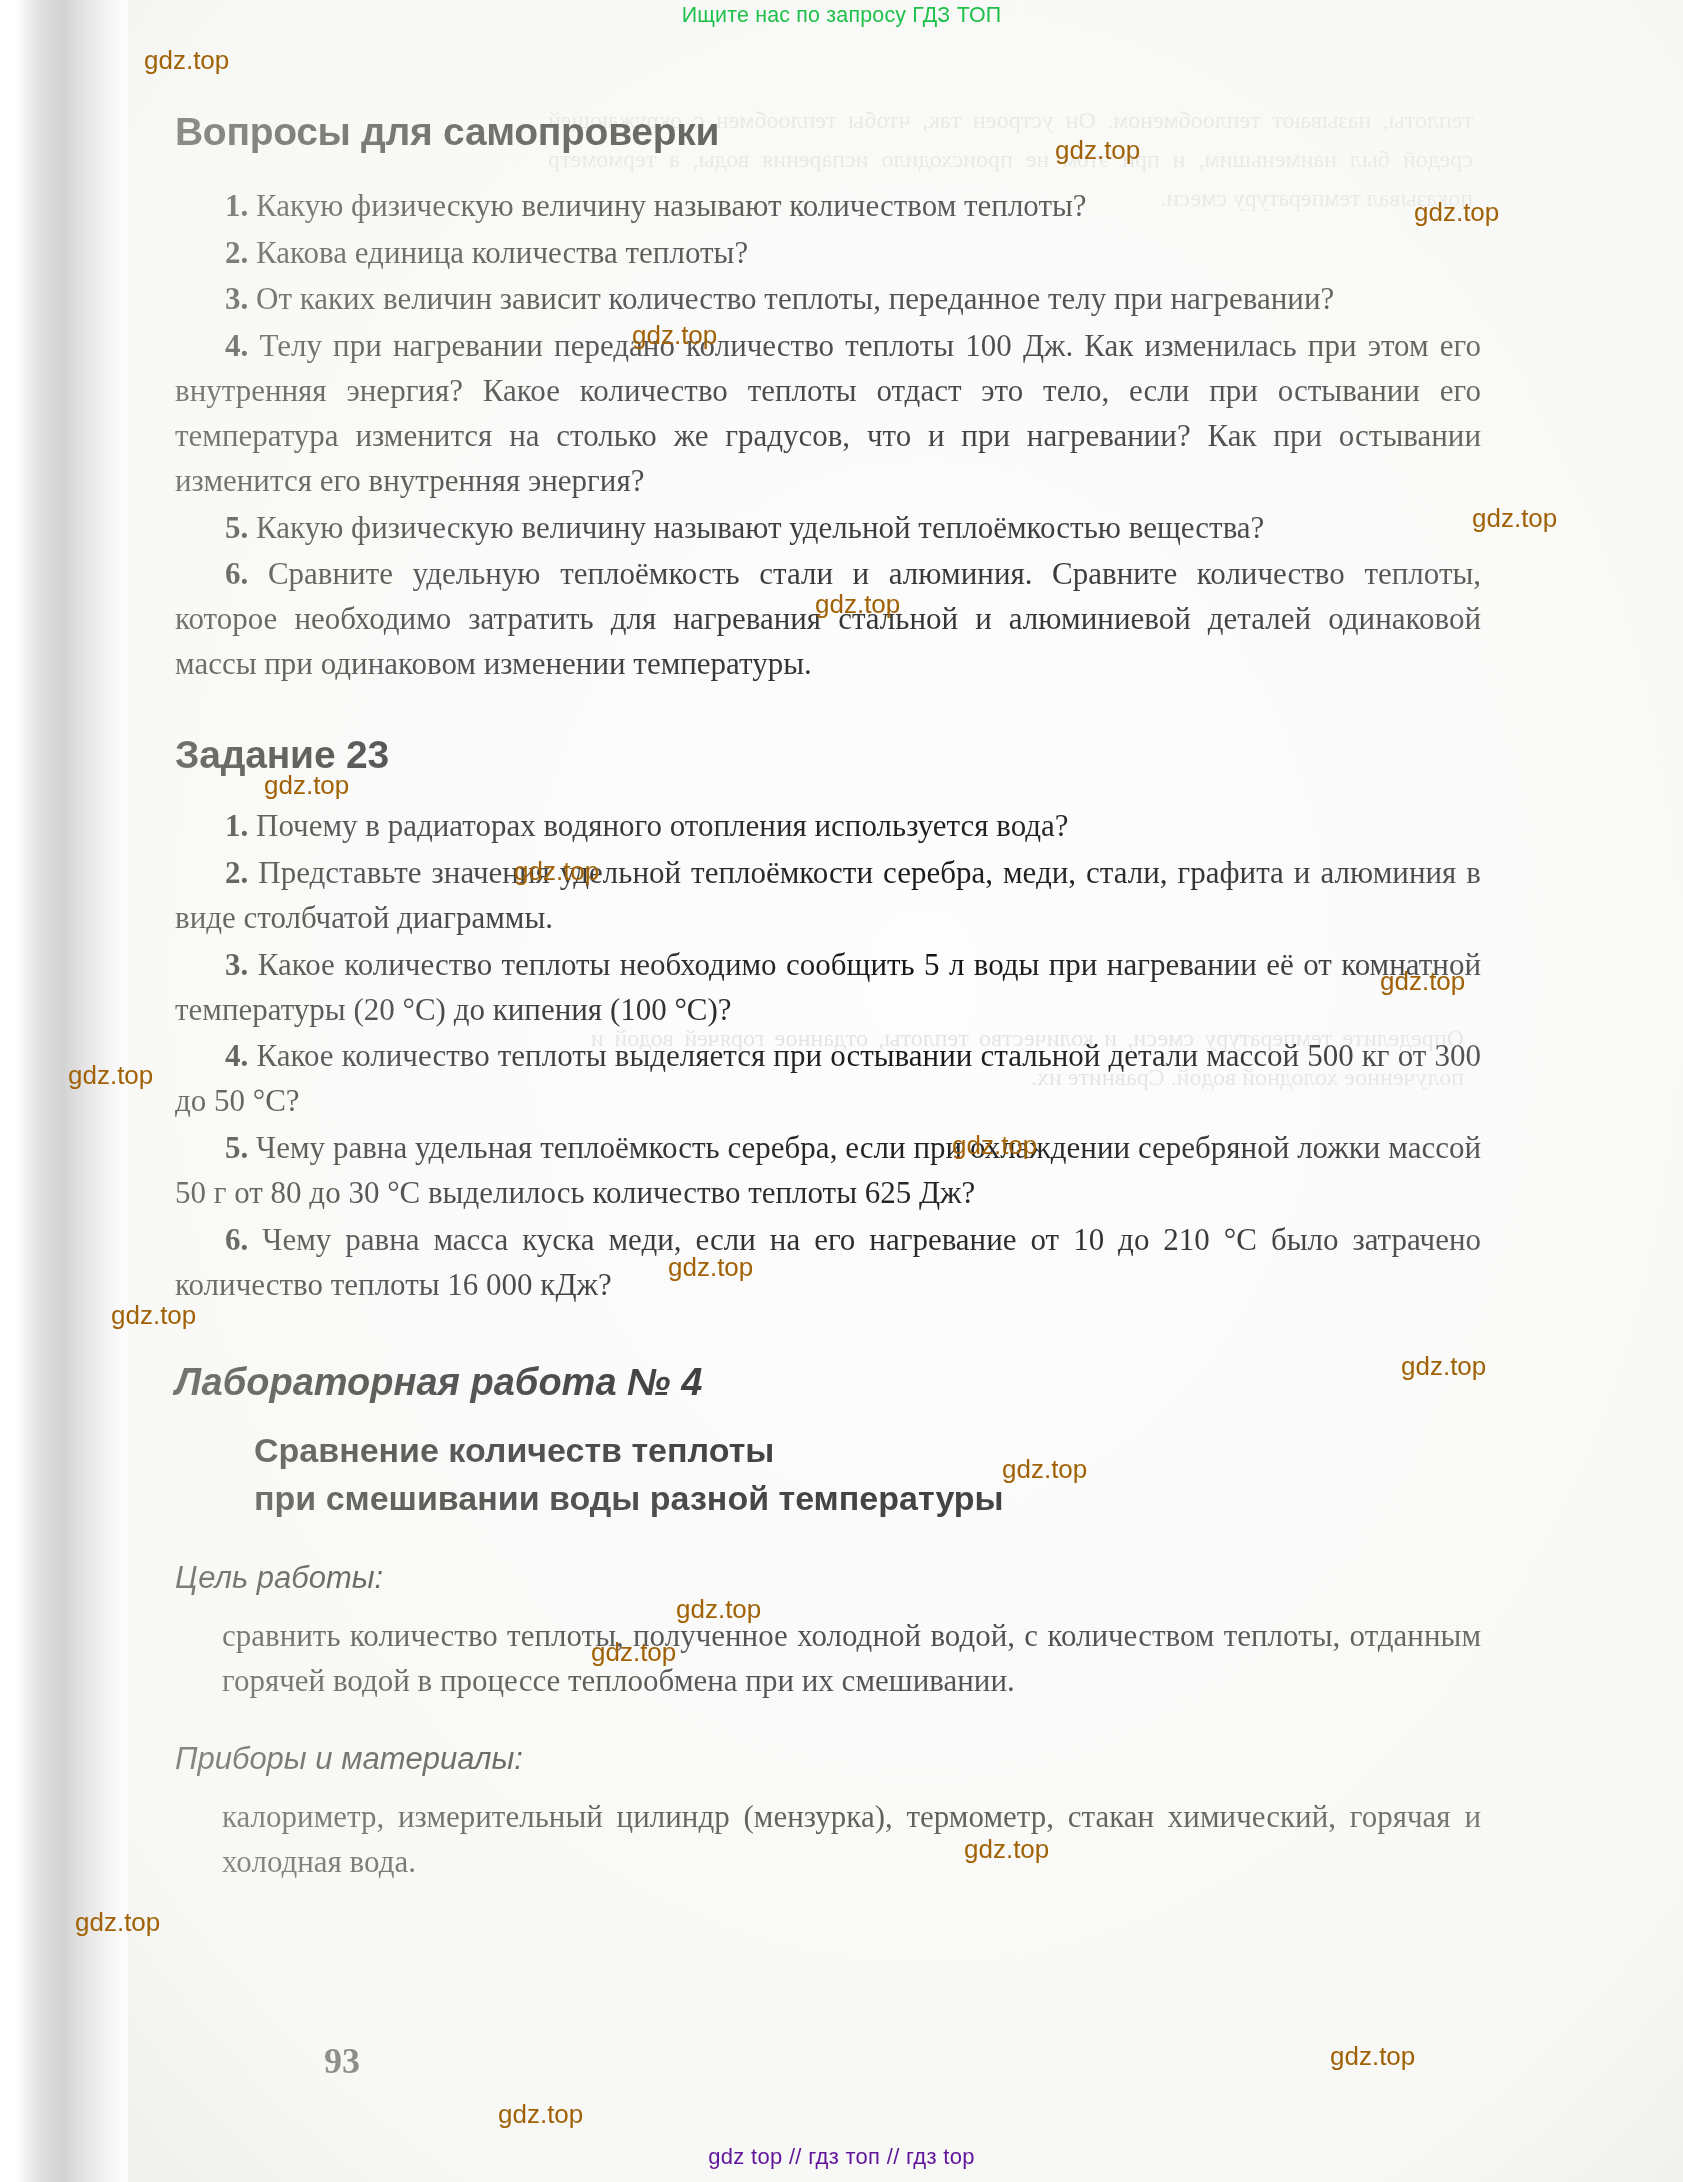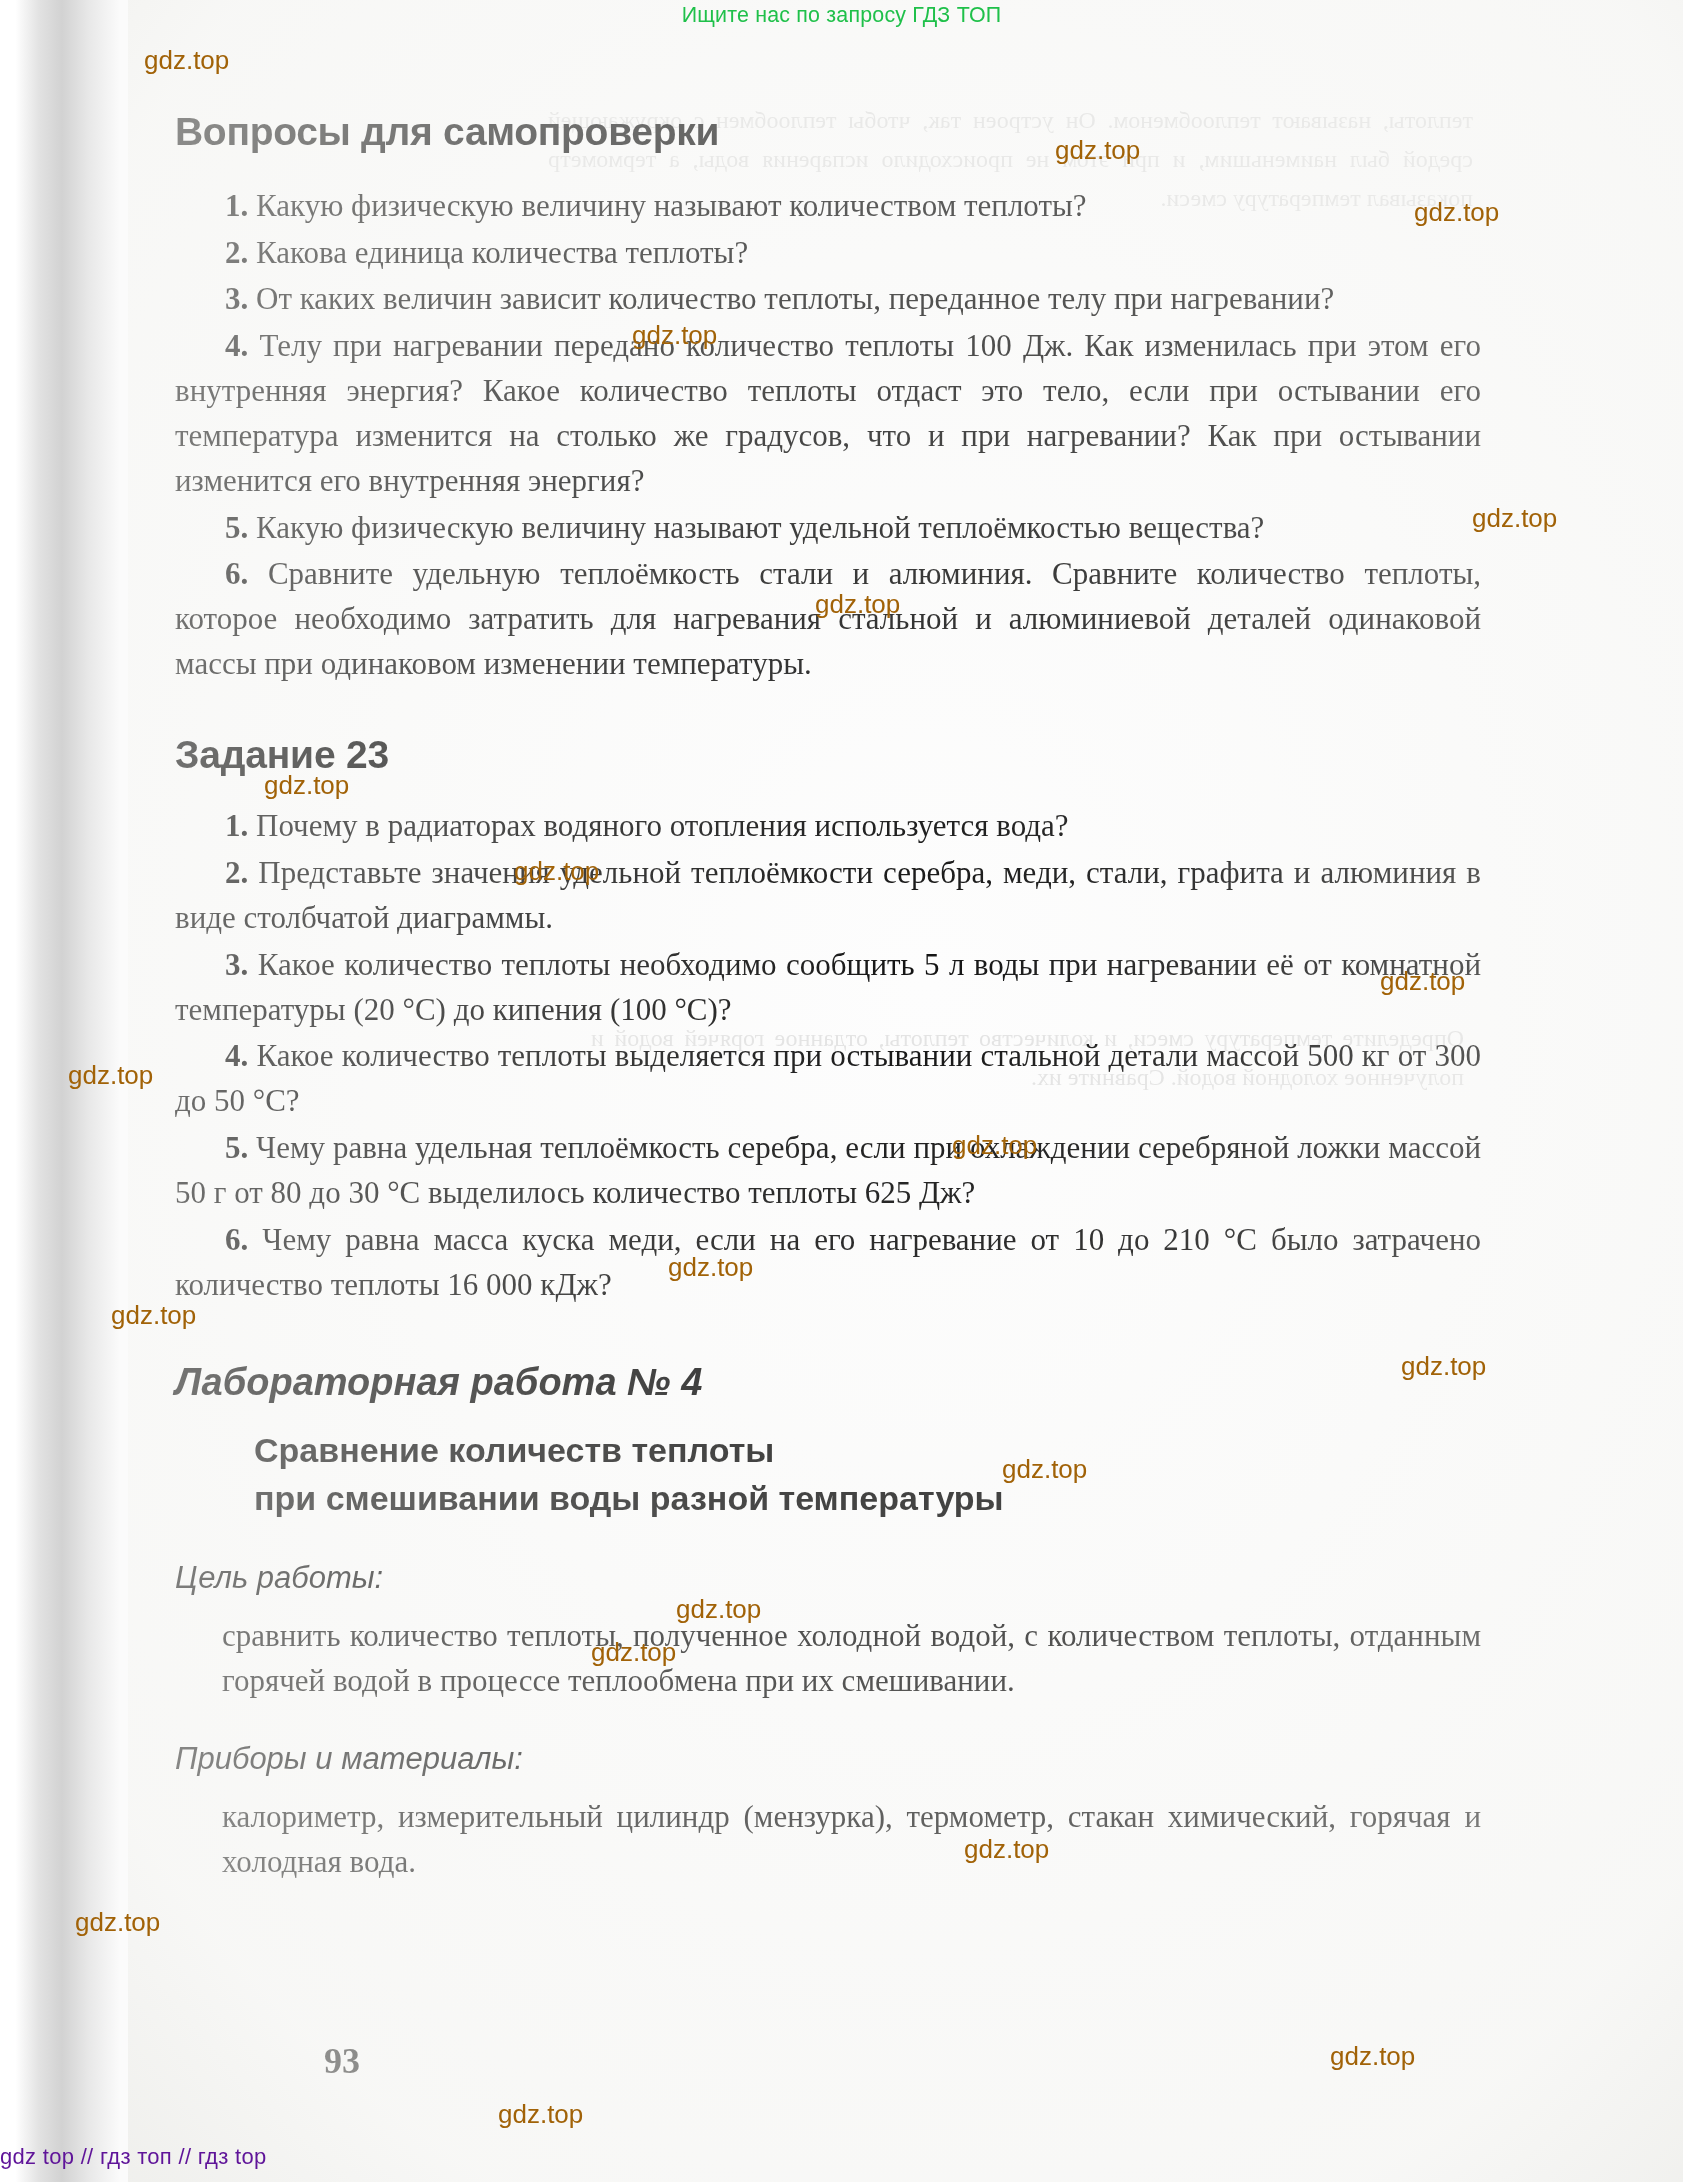--- a/index.html
+++ b/index.html
@@ -74,20 +74,21 @@
     font-size: 21.4px;
     color: #1fc04a;
     letter-spacing: 0.2px;
     z-index: 6;
   }
   .banner-bottom {
     position: absolute;
     bottom: 12px;
     left: 0;
     width: 100%;
+    text-align: center;
     font-family: "Liberation Sans", "DejaVu Sans", sans-serif;
     font-size: 22px;
     color: #5f1499;
     letter-spacing: 0.3px;
     z-index: 6;
   }
 
   
   .wm {
     position: absolute;

